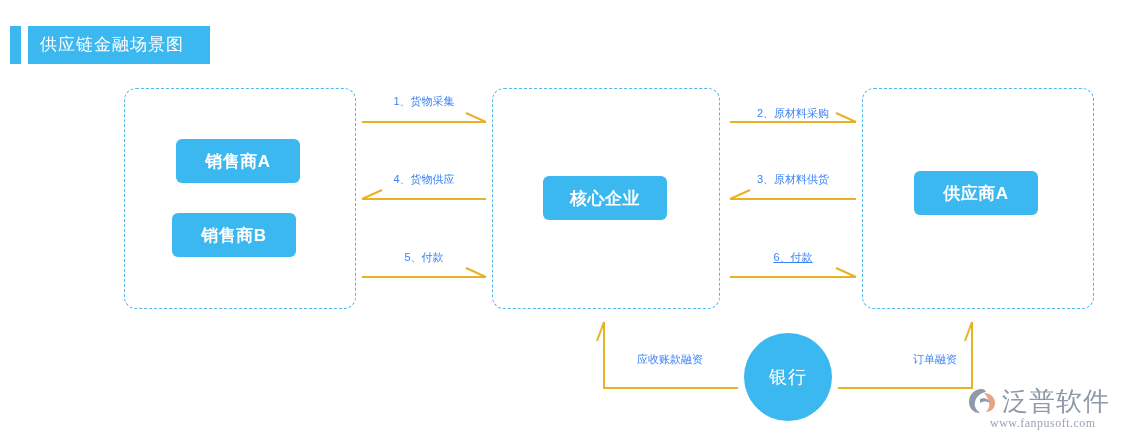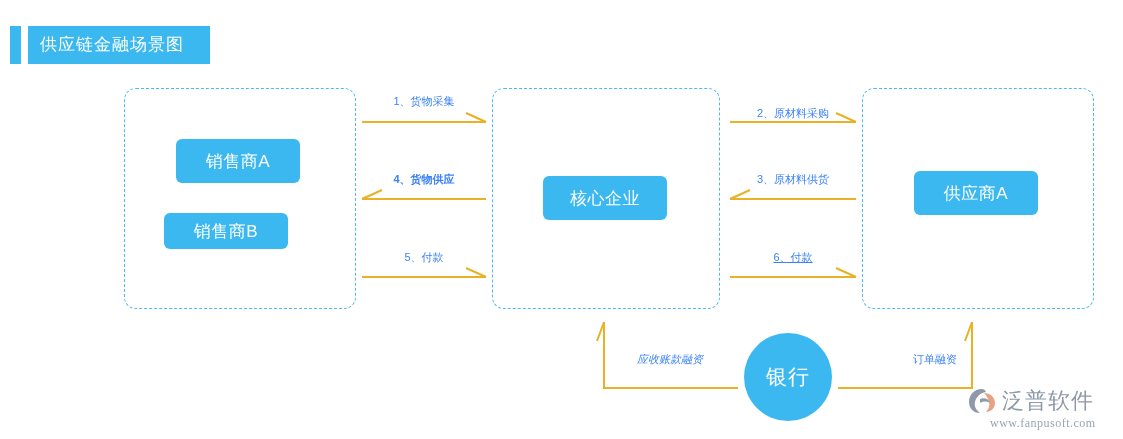--- a/index.html
+++ b/index.html
@@ -64,38 +64,39 @@
     position: absolute;
     background: #3cb8f0;
     border-radius: 6px;
     color: #ffffff;
     font-size: 17px;
     display: flex;
     align-items: center;
     justify-content: center;
     white-space: nowrap;
     letter-spacing: 0.5px;
+    font-weight: bold;
   }
   #node-seller-a   { left: 176px; top: 139px; width: 124px; height: 44px; }
-  #node-seller-b   { left: 164px; top: 213px; width: 124px; height: 36px; }
+  #node-seller-b   { left: 172px; top: 213px; width: 124px; height: 44px; }
   #node-core       { left: 543px; top: 176px; width: 124px; height: 44px; }
   #node-supplier-a { left: 914px; top: 139px; width: 124px; height: 44px; margin-top: 32px; }
   #node-supplier-b { left: 914px; top: 213px; width: 124px; height: 44px; }
 
   
   #node-bank {
     position: absolute;
     left: 744px;
     top: 333px;
     width: 88px;
     height: 88px;
     border-radius: 50%;
     background: #3cb8f0;
     color: #ffffff;
-    font-size: 21px;
+    font-size: 18px;
     display: flex;
     align-items: center;
     justify-content: center;
     letter-spacing: 1px;
   }
 
   
   .flow-label {
     position: absolute;
     color: #3b82f6;
@@ -121,21 +122,21 @@
     top: 386px;
     width: 150px;
     height: 46px;
   }
   #watermark .wm-row {
     display: flex;
     align-items: center;
     height: 30px;
   }
   #watermark .wm-text {
-    font-size: 22px;
+    font-size: 26px;
     color: #8e9aa8;
     letter-spacing: 1px;
     margin-left: 4px;
     white-space: nowrap;
   }
   #watermark .wm-url {
     font-family: "Liberation Serif", "DejaVu Serif", serif;
     font-size: 12px;
     color: #9aa5b1;
     letter-spacing: 0.5px;
@@ -179,26 +180,26 @@
 
       <polyline points="738,388 604,388 604,322"></polyline>
       <polyline points="597,341 604,322"></polyline>
 
       <polyline points="838,388 972,388 972,322"></polyline>
       <polyline points="965,341 972,322"></polyline>
     </g>
   </svg>
 
   <div class="flow-label" style="left:362px; top:94px;  width:124px;">1、货物采集</div>
-  <div class="flow-label" style="left:362px; top:172px; width:124px;font-weight:bold;">4、货物供应</div>
+  <div class="flow-label" style="left:362px; top:172px; width:124px;">4、货物供应</div>
   <div class="flow-label" style="left:362px; top:250px; width:124px;">5、付款</div>
   <div class="flow-label" style="left:730px; top:106px;  width:126px;">2、原材料采购</div>
   <div class="flow-label" style="left:730px; top:172px; width:126px;">3、原材料供货</div>
   <div class="flow-label" style="left:730px; top:250px; width:126px;text-decoration:underline;">6、付款</div>
-  <div class="flow-label" style="left:608px; top:352px; width:124px;font-style:italic;">应收账款融资</div>
+  <div class="flow-label" style="left:608px; top:352px; width:124px;">应收账款融资</div>
   <div class="flow-label" style="left:880px; top:352px; width:110px;">订单融资</div>
 
   <div class="node" id="node-seller-a">销售商A</div>
   <div class="node" id="node-seller-b">销售商B</div>
   <div class="node" id="node-core">核心企业</div>
   <div class="node" id="node-supplier-a">供应商A</div>
   <div id="node-bank">银行</div>
 
   <div id="watermark">
     <div class="wm-row">

